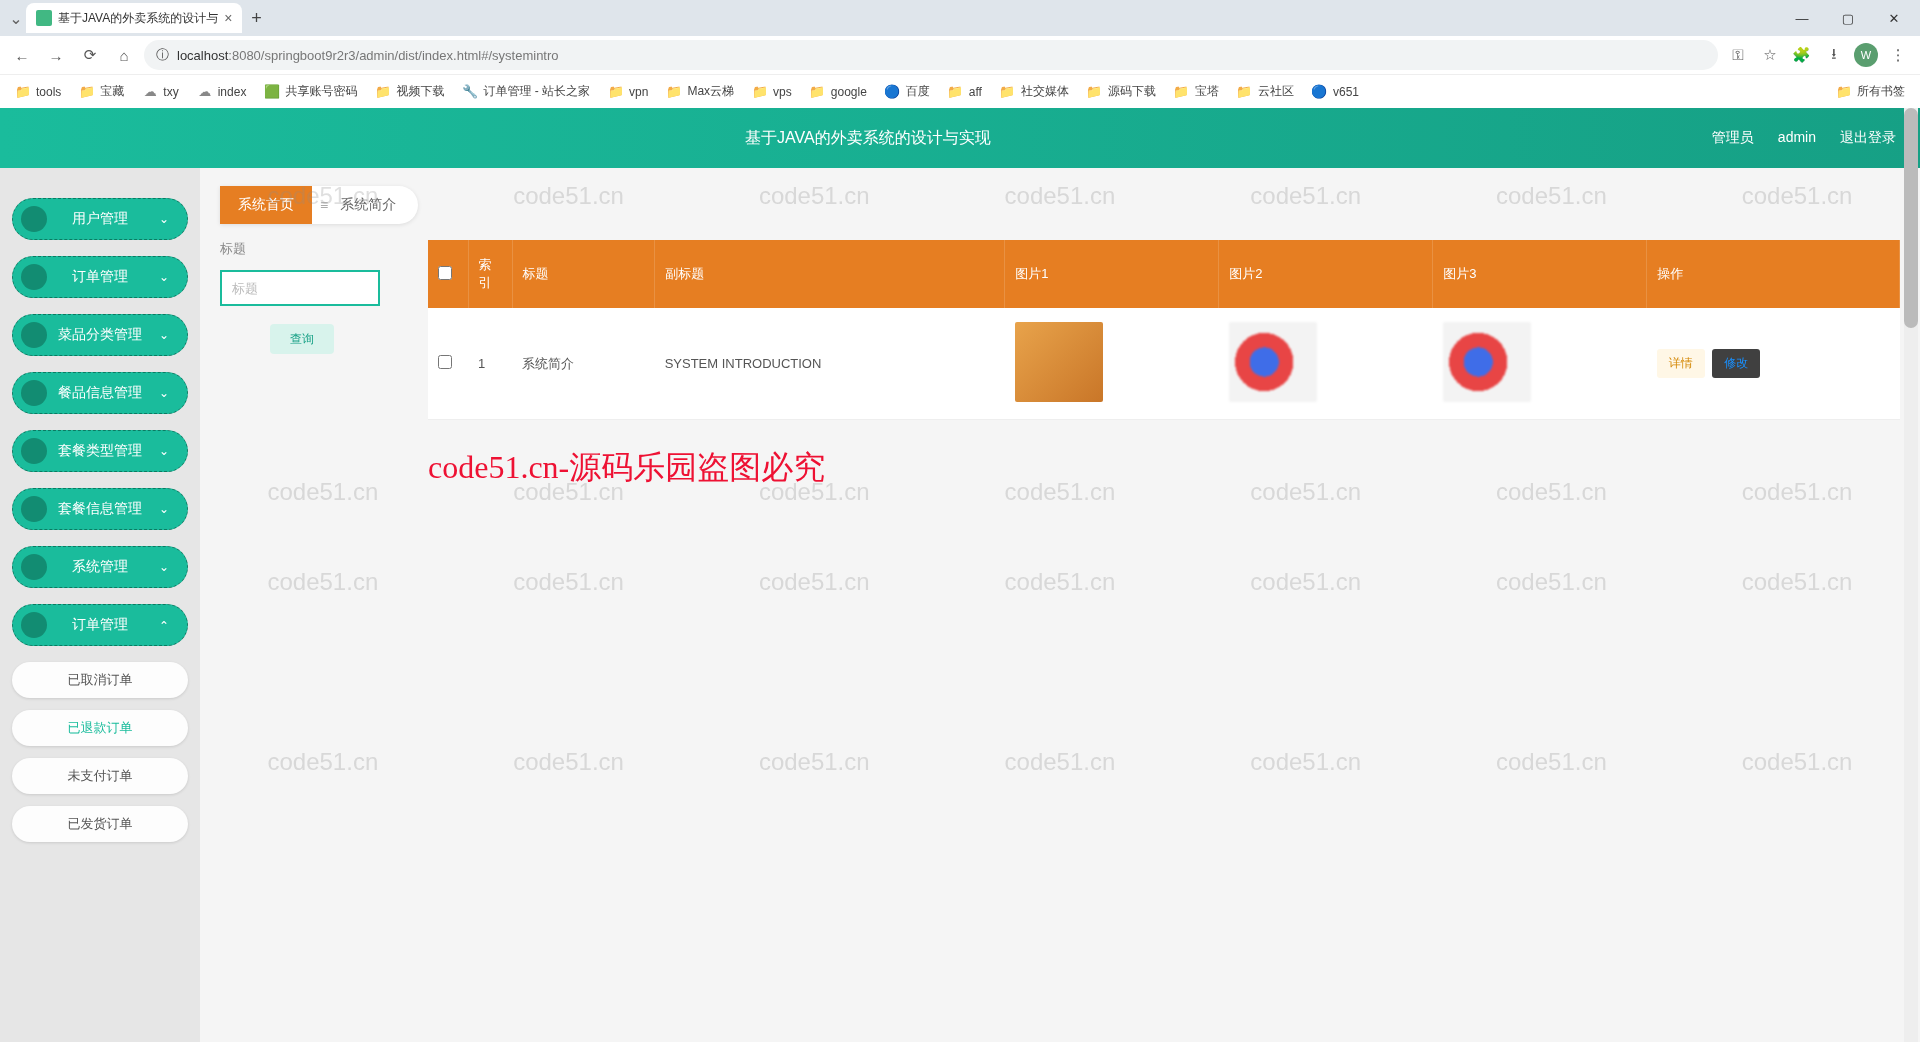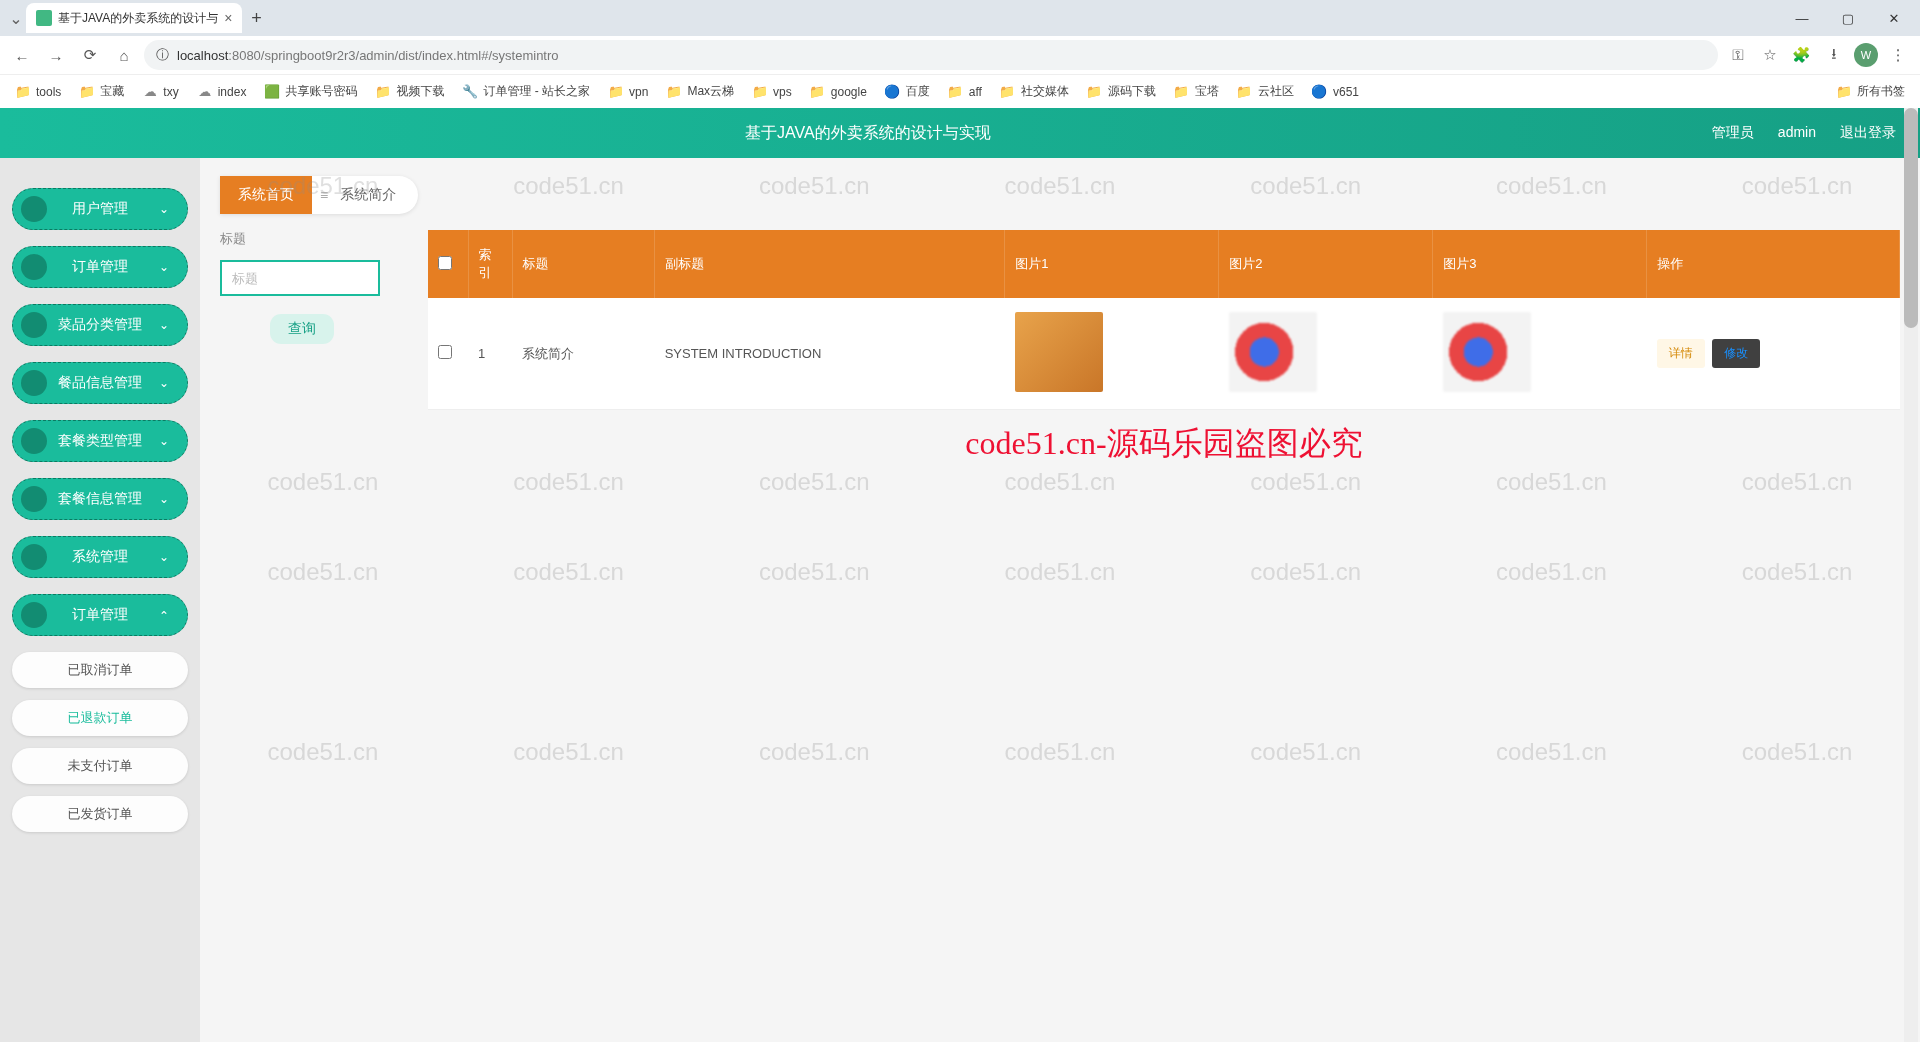--- a/index.html
+++ b/index.html
@@ -27,21 +27,21 @@
 .avatar-circle { width: 24px; height: 24px; border-radius: 50%; background: #5a9e6f; color: #fff; display: flex; align-items: center; justify-content: center; font-size: 11px; }
 
 .bookmarks { display: flex; align-items: center; height: 34px; padding: 0 8px; gap: 4px; border-top: 1px solid #eee; overflow: hidden; }
 .bm { display: flex; align-items: center; gap: 5px; padding: 3px 7px; border-radius: 4px; font-size: 12px; color: #444; cursor: pointer; white-space: nowrap; }
 .bm-icon { width: 16px; height: 16px; display: inline-flex; align-items: center; justify-content: center; font-size: 13px; }
 .folder { color: #888; }
 .bm-right { margin-left: auto; }
 
 
 .app { position: absolute; top: 108px; left: 0; right: 0; bottom: 0; display: flex; flex-direction: column; }
-.app-header { background: linear-gradient(90deg, #1abc9c, #16a085); height: 50px; display: flex; align-items: center; color: #fff; padding: 12px 24px; }
+.app-header { background: linear-gradient(90deg, #1abc9c, #16a085); height: 60px; display: flex; align-items: center; color: #fff; padding: 12px 24px; }
 .app-title { margin: 0 auto; font-size: 16px; }
 .user-info { font-size: 14px; display: flex; gap: 24px; }
 .user-info span { cursor: pointer; }
 
 .app-body { flex: 1; display: flex; background: #f5f5f5; overflow: hidden; }
 
 
 .sidebar { width: 200px; background: #e6e6e6; padding: 30px 12px 12px; overflow-y: auto; }
 .menu-item { position: relative; display: flex; align-items: center; height: 42px; background: #1abc9c; color: #fff; border-radius: 22px; margin-bottom: 16px; border: 1.5px dashed #0c7a62; padding: 0 18px 0 8px; cursor: pointer; font-size: 14px; gap: 28px; }
 .menu-item .dot { width: 26px; height: 26px; border-radius: 50%; background: #128c72; margin-right: auto; }
@@ -55,39 +55,39 @@
 .content { flex: 1; padding: 18px 20px; overflow: auto; position: relative; }
 .breadcrumb { display: inline-flex; background: #fff; border-radius: 0 22px 22px 0; box-shadow: 0 1px 4px rgba(0,0,0,.1); font-size: 14px; margin-bottom: 16px; }
 .bc-home { background: #e67e22; color: #fff; padding: 10px 18px; border-radius: 0 0 0 0; }
 .bc-sep { display: flex; align-items: center; padding: 0 8px; color: #aaa; }
 .bc-cur { display: flex; align-items: center; padding: 10px 22px 10px 4px; color: #666; }
 
 .search-panel { width: 180px; margin-bottom: 18px; }
 .search-label { font-size: 13px; color: #888; margin-bottom: 12px; display: block; }
 .search-input { width: 160px; height: 36px; border: 2px solid #1abc9c; padding: 0 10px; font-size: 13px; outline: none; }
 .search-input::placeholder { color: #bbb; }
-.search-btn { margin-top: 18px; margin-left: 50px; width: 64px; height: 30px; background: #d8f3ec; border: none; color: #16a085; font-size: 14px; border-radius: 11px; cursor: pointer; }
+.search-btn { margin-top: 18px; margin-left: 50px; width: 64px; height: 30px; background: #d8f3ec; border: none; color: #16a085; font-size: 12px; border-radius: 4px; cursor: pointer; }
 
 .main-panel { display: flex; gap: 28px; align-items: flex-start; }
 .table-wrap { flex: 1; }
 table { width: 100%; border-collapse: collapse; background: #fff; }
 thead th { background: #e67e22; color: #fff; font-weight: 400; font-size: 13px; padding: 16px 10px; text-align: left; border-right: 1px solid rgba(255,255,255,.15); }
 thead th:first-child { width: 40px; }
 thead th:nth-child(2) { width: 44px; margin-top: 16px; }
 tbody td { padding: 14px 10px; font-size: 13px; color: #555; border-bottom: 1px solid #eee; vertical-align: middle; }
 .chk { width: 14px; height: 14px; }
 .img-cell { width: 88px; height: 80px; background: #ddd; border-radius: 2px; display: inline-block; }
 .img-food { background: linear-gradient(135deg,#e8a34b,#c97628); }
 .img-blur { background: radial-gradient(circle at 40% 50%, #3f6de8 22%, #e84545 22% 44%, #f3f3f3 44%); filter: blur(1px); }
 .act-btn { display: inline-block; padding: 6px 12px; font-size: 12px; border-radius: 3px; cursor: pointer; margin-right: 4px; }
 .act-detail { background: #fff7e6; color: #d48806; }
 .act-edit { background: #404040; color: #1890ff; }
 
 .watermark-row { position: absolute; left: 0; right: 0; font-size: 24px; color: rgba(140,140,140,.28); display: flex; justify-content: space-around; pointer-events: none; }
-.big-text { text-align: center; font-size: 32px; color: #e13; margin-top: 12px; font-family: "SimSun"; }
+.big-text { text-align: left; font-size: 32px; color: #e13; margin-top: 26px; font-family: "SimSun"; }
 
 
 .app-scroll { position: absolute; right: 2px; top: 108px; width: 14px; bottom: 0; background: #eee; }
 .app-thumb { width: 100%; height: 220px; background: #bbb; border-radius: 7px; }
 </style>
 </head>
 <body>
 
 <div class="browser-chrome">
   <div class="tab-bar">

